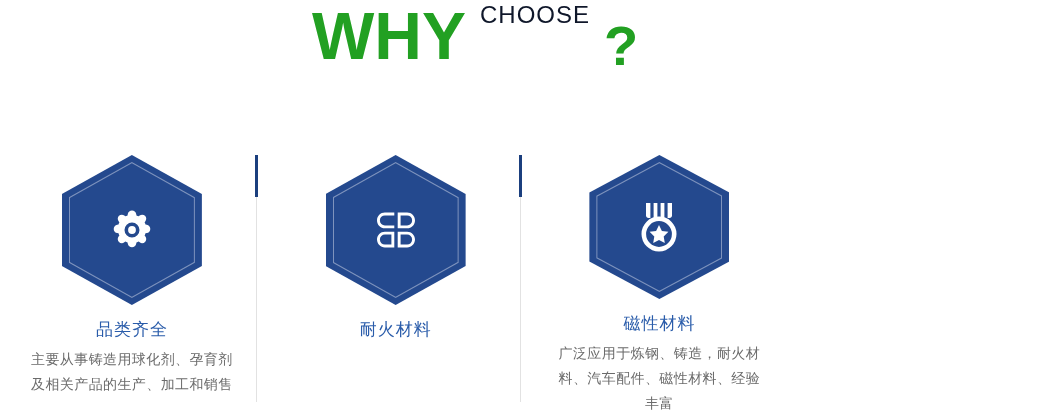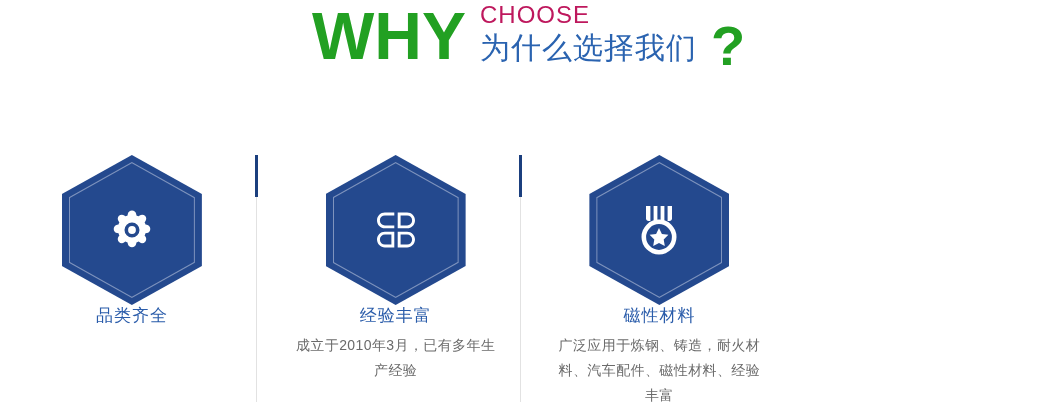--- a/index.html
+++ b/index.html
@@ -40,21 +40,21 @@
   }
   .mid-stack {
     display: flex;
     flex-direction: column;
     margin-left: 14px;
     margin-top: 2px;
   }
   .choose-word {
     font-size: 24px;
     line-height: 26px;
-    color: #be185d;
+    color: #0f172a;
     letter-spacing: 1px;
     font-weight: 400;
   }
   .cn-title {
     font-size: 30px;
     line-height: 36px;
     color: #2a63b0;
     letter-spacing: 1px;
     font-weight: 400;
     margin-top: 2px;
@@ -143,20 +143,21 @@
     right: 0;
     bottom: 0;
     display: flex;
     align-items: center;
     justify-content: center;
   }
   .hex-icon svg { display: block; }
 
   
   .col-title {
+    margin-top: 14px;
     font-size: 17px;
     line-height: 22px;
     color: #2a5caa;
     letter-spacing: 1px;
     text-align: center;
     font-weight: 400;
   }
   .col-desc {
     margin-top: 6px;
     width: 215px;
@@ -169,40 +170,40 @@
   .col-desc.narrow { width: 200px; }
 </style>
 </head>
 <body>
 
 <div class="heading">
   <div class="heading-inner">
     <div class="why-word">WHY</div>
     <div class="mid-stack">
       <div class="choose-word">CHOOSE</div>
-      <div class="cn-title">为什么选择我们</div>
     </div>
     <div class="qmark">?</div>
   </div>
 </div>
 
 <div class="columns">
 
   <div class="col">
     <div class="hex-wrap">
       <div class="hex-outer"></div>
       <div class="hex-inner-line"></div>
       <div class="hex-inner-fill"></div>
       <div class="hex-icon">
         <svg width="48" height="48" viewBox="0 0 48 48" aria-hidden="true">
           <path fill="#ffffff" d="M24 4.6c-2.1 0-3.8 1.5-4.2 3.5l-.25 1.3a15 15 0 0 0-2.2.9l-1.05-.8c-1.6-1.25-3.9-1.1-5.35.35-1.45 1.45-1.6 3.75-.35 5.35l.8 1.05a15 15 0 0 0-.9 2.2l-1.3.25c-2 .4-3.5 2.1-3.5 4.2s1.5 3.8 3.5 4.2l1.3.25c.24.77.54 1.5.9 2.2l-.8 1.05c-1.25 1.6-1.1 3.9.35 5.35 1.45 1.45 3.75 1.6 5.35.35l1.05-.8c.7.36 1.43.66 2.2.9l.25 1.3c.4 2 2.1 3.5 4.2 3.5s3.8-1.5 4.2-3.5l.25-1.3c.77-.24 1.5-.54 2.2-.9l1.05.8c1.6 1.25 3.9 1.1 5.35-.35 1.45-1.45 1.6-3.75.35-5.35l-.8-1.05c.36-.7.66-1.43.9-2.2l1.3-.25c2-.4 3.5-2.1 3.5-4.2s-1.5-3.8-3.5-4.2l-1.3-.25a15 15 0 0 0-.9-2.2l.8-1.05c1.25-1.6 1.1-3.9-.35-5.35-1.45-1.45-3.75-1.6-5.35-.35l-1.05.8a15 15 0 0 0-2.2-.9l-.25-1.3C27.8 6.1 26.1 4.6 24 4.6zm0 11.9a7.5 7.5 0 1 1 0 15 7.5 7.5 0 0 1 0-15zm0 3.6a3.9 3.9 0 1 0 0 7.8 3.9 3.9 0 0 0 0-7.8z"></path>
         </svg>
       </div>
     </div>
     <div class="col-title">品类齐全</div>
+    <div class="col-desc">主要从事铸造用球化剂、孕育剂及相关产品的生产、加工和销售</div>
   </div>
 
 
   <div class="col">
     <div class="divider">
       <div class="seg-dark"></div>
       <div class="seg-light"></div>
     </div>
     <div class="hex-wrap">
       <div class="hex-outer"></div>
@@ -210,22 +211,21 @@
       <div class="hex-inner-fill"></div>
       <div class="hex-icon">
         <svg width="46" height="46" viewBox="0 0 46 46" aria-hidden="true">
           <path fill="#ffffff" d="M21.3 21.3H11.9C7.5 21.3 4 17.8 4 13.4S7.5 5.5 11.9 5.5h9.4zm0-12.9h-9.4a5 5 0 1 0 0 10h9.4z"></path>
           <path fill="#ffffff" d="M24.7 21.3V5.5h9.4c4.4 0 7.9 3.5 7.9 7.9s-3.5 7.9-7.9 7.9zm2.9-2.9h6.5a5 5 0 1 0 0-10h-6.5z"></path>
           <path fill="#ffffff" d="M21.3 24.7v15.8h-9.4C7.5 40.5 4 37 4 32.6s3.5-7.9 7.9-7.9zm-2.9 2.9h-6.5a5 5 0 1 0 0 10h6.5z"></path>
           <path fill="#ffffff" d="M24.7 24.7h9.4c4.4 0 7.9 3.5 7.9 7.9s-3.5 7.9-7.9 7.9h-9.4zm2.9 2.9v10h6.5a5 5 0 1 0 0-10z"></path>
         </svg>
       </div>
     </div>
-    <div class="col-title">经验丰富</div>
-    <div class="col-desc narrow">成立于2010年3月，已有多年生产经验</div>
+    <div class="col-title">耐火材料</div>
   </div>
 
   <div class="col">
     <div class="divider">
       <div class="seg-dark"></div>
       <div class="seg-light"></div>
     </div>
     <div class="hex-wrap">
       <div class="hex-outer"></div>
       <div class="hex-inner-line"></div>

